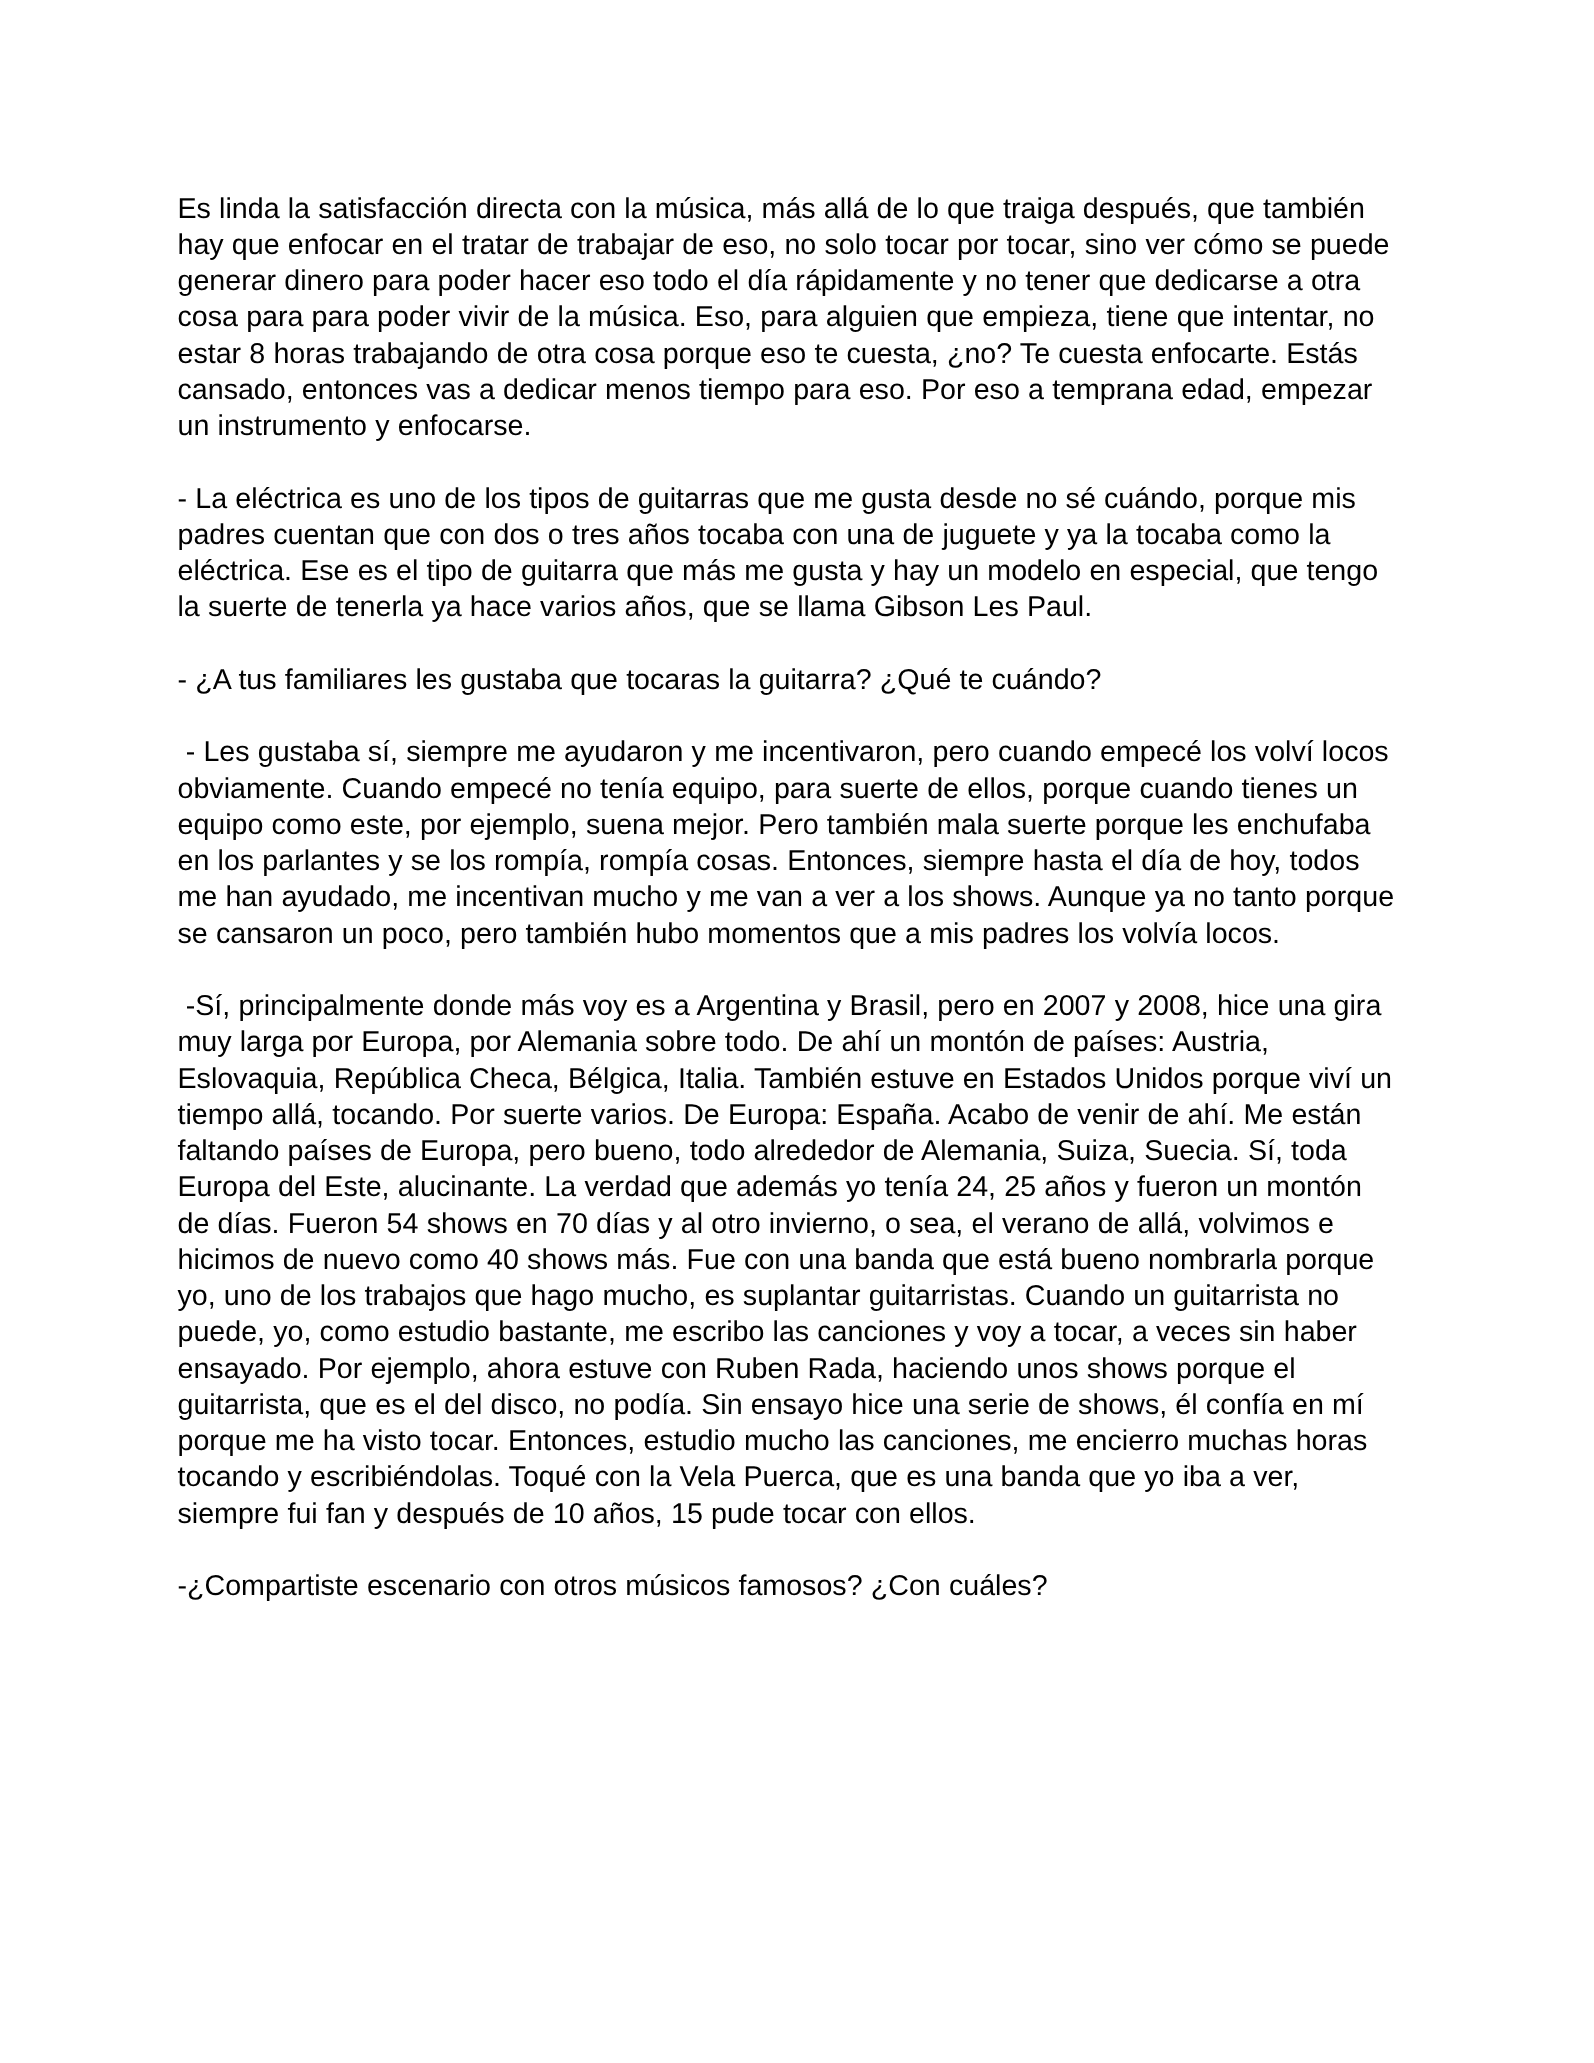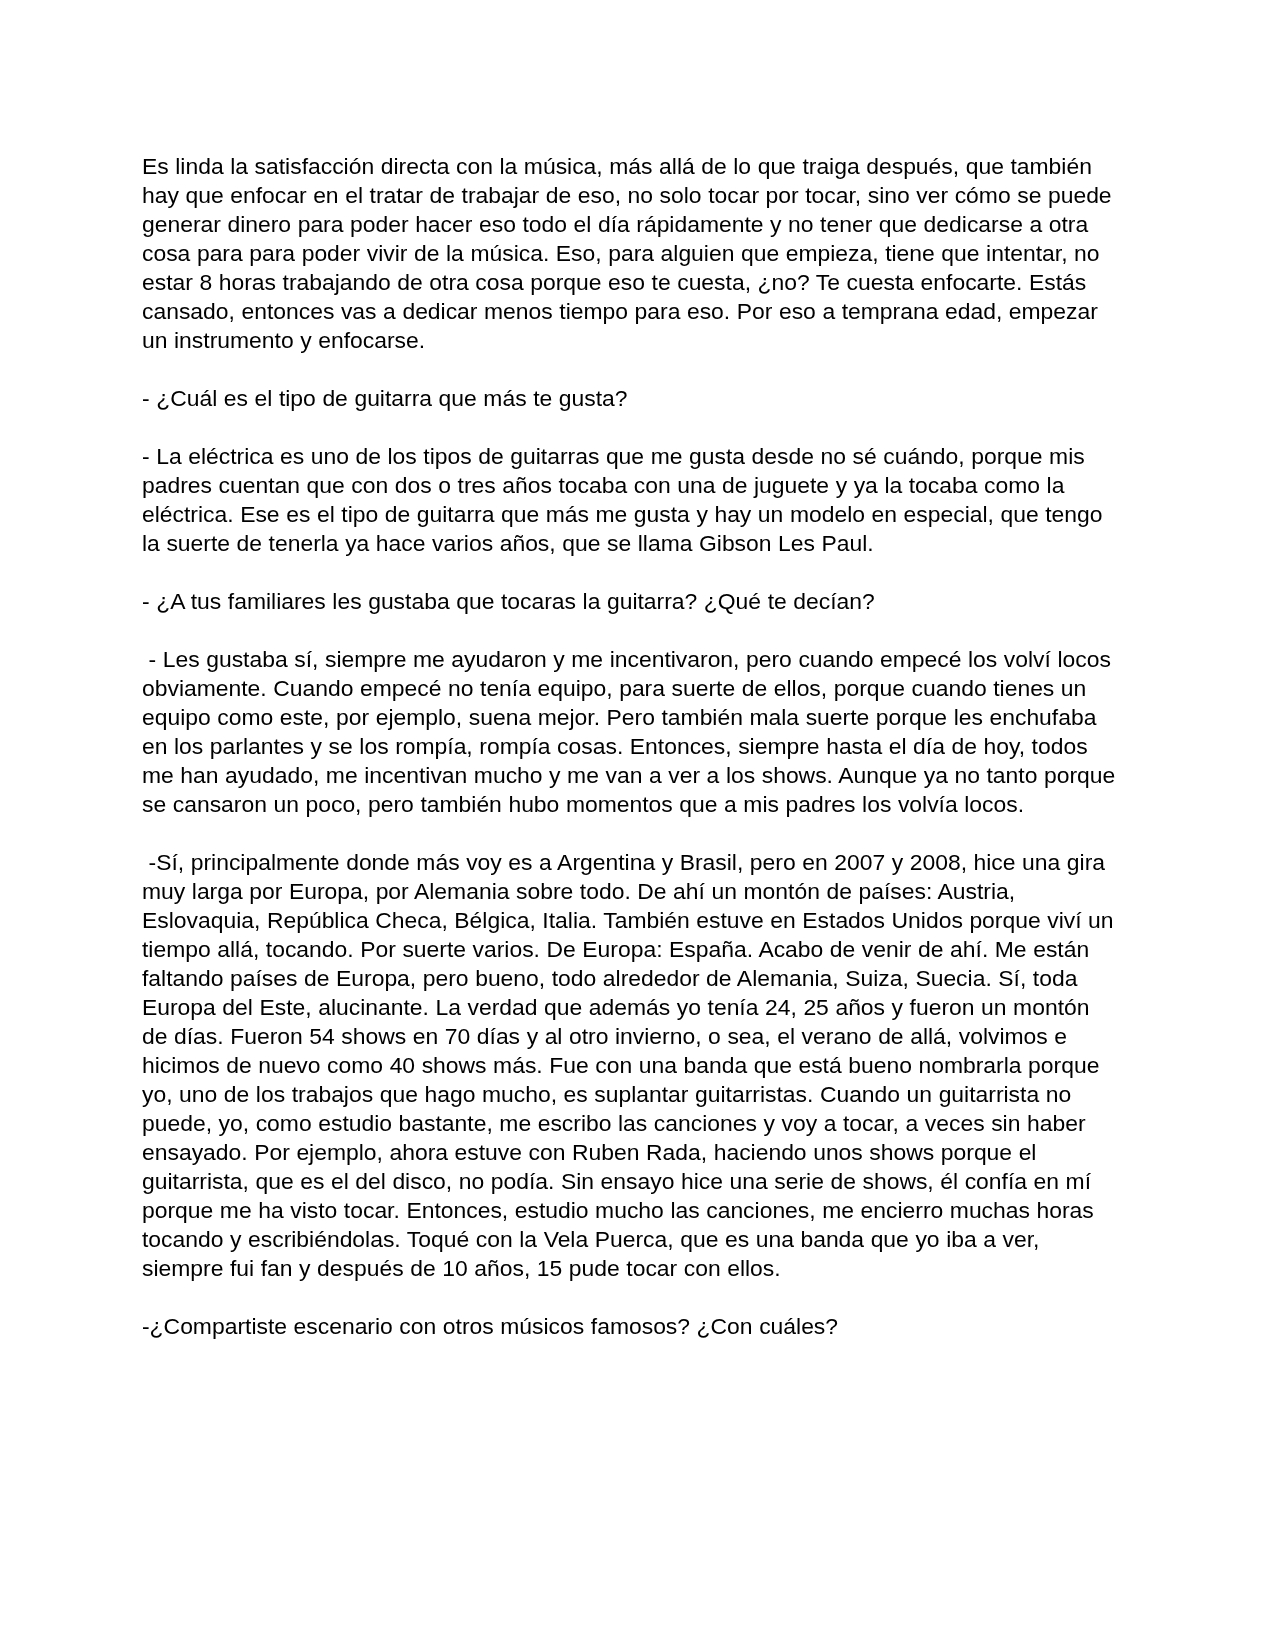--- a/index.html
+++ b/index.html
@@ -34,20 +34,19 @@
     margin-bottom: 0;
     margin-top: 23px;
   }
 </style>
 </head>
 <body>
 
 <div class="page">
   <div class="content">
     <p class="para">Es linda la satisfacción directa con la música, más allá de lo que traiga después, que también hay que enfocar en el tratar de trabajar de eso, no solo tocar por tocar, sino ver cómo se puede generar dinero para poder hacer eso todo el día rápidamente y no tener que dedicarse a otra cosa para para poder vivir de la música. Eso, para alguien que empieza, tiene que intentar, no estar 8 horas trabajando de otra cosa porque eso te cuesta, ¿no? Te cuesta enfocarte. Estás cansado, entonces vas a dedicar menos tiempo para eso. Por eso a temprana edad, empezar un instrumento y enfocarse.</p>
-    <p class="para">- ¿Cuál es el tipo de guitarra que más te gusta?</p>
     <p class="para">- La eléctrica es uno de los tipos de guitarras que me gusta desde no sé cuándo, porque mis padres cuentan que con dos o tres años tocaba con una de juguete y ya la tocaba como la eléctrica. Ese es el tipo de guitarra que más me gusta y hay un modelo en especial, que tengo la suerte de tenerla ya hace varios años, que se llama Gibson Les Paul.</p>
-    <p class="para">- ¿A tus familiares les gustaba que tocaras la guitarra? ¿Qué te decían?</p>
+    <p class="para">- ¿A tus familiares les gustaba que tocaras la guitarra? ¿Qué te cuándo?</p>
     <p class="para"> - Les gustaba sí, siempre me ayudaron y me incentivaron, pero cuando empecé los volví locos obviamente. Cuando empecé no tenía equipo, para suerte de ellos, porque cuando tienes un equipo como este, por ejemplo, suena mejor. Pero también mala suerte porque les enchufaba en los parlantes y se los rompía, rompía cosas. Entonces, siempre hasta el día de hoy, todos me han ayudado, me incentivan mucho y me van a ver a los shows. Aunque ya no tanto porque se cansaron un poco, pero también hubo momentos que a mis padres los volvía locos.</p>
     <p class="para"> -Sí, principalmente donde más voy es a Argentina y Brasil, pero en 2007 y 2008, hice una gira muy larga por Europa, por Alemania sobre todo. De ahí un montón de países: Austria, Eslovaquia, República Checa, Bélgica, Italia. También estuve en Estados Unidos porque viví un tiempo allá, tocando. Por suerte varios. De Europa: España. Acabo de venir de ahí. Me están faltando países de Europa, pero bueno, todo alrededor de Alemania, Suiza, Suecia. Sí, toda Europa del Este, alucinante. La verdad que además yo tenía 24, 25 años y fueron un montón de días. Fueron 54 shows en 70 días y al otro invierno, o sea, el verano de allá, volvimos e hicimos de nuevo como 40 shows más. Fue con una banda que está bueno nombrarla porque yo, uno de los trabajos que hago mucho, es suplantar guitarristas. Cuando un guitarrista no puede, yo, como estudio bastante, me escribo las canciones y voy a tocar, a veces sin haber ensayado. Por ejemplo, ahora estuve con Ruben Rada, haciendo unos shows porque el guitarrista, que es el del disco, no podía. Sin ensayo hice una serie de shows, él confía en mí porque me ha visto tocar. Entonces, estudio mucho las canciones, me encierro muchas horas tocando y escribiéndolas. Toqué con la Vela Puerca, que es una banda que yo iba a ver, siempre fui fan y después de 10 años, 15 pude tocar con ellos.</p>
     <p class="para">-¿Compartiste escenario con otros músicos famosos? ¿Con cuáles?</p>
   </div>
 </div>
 
 </body></html>

